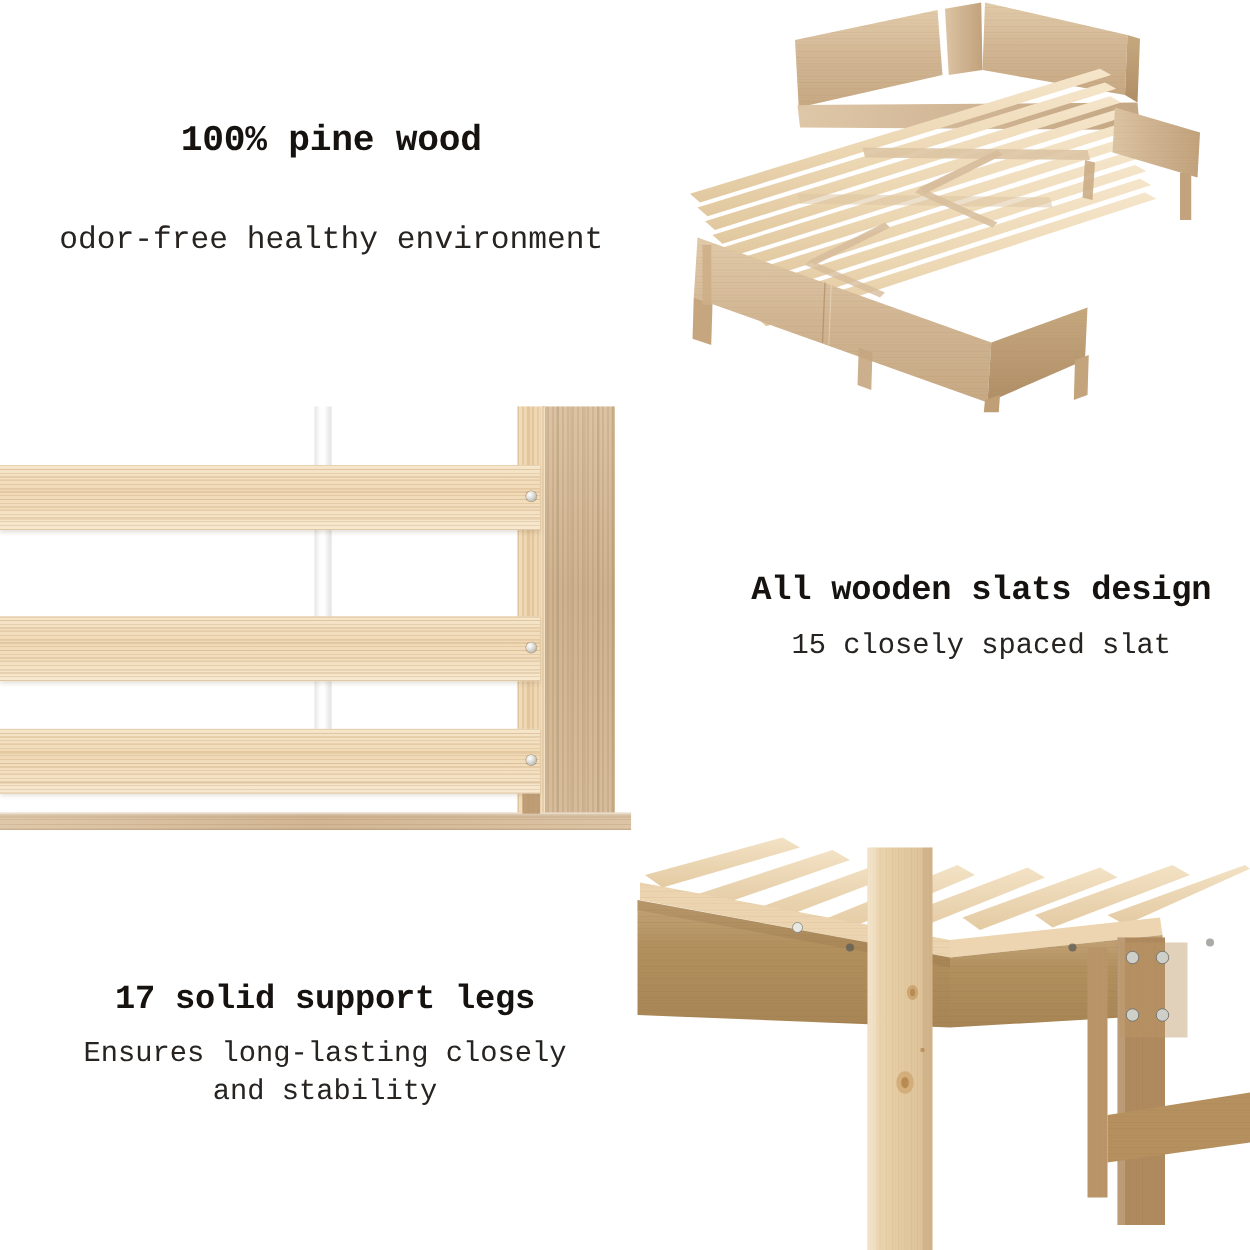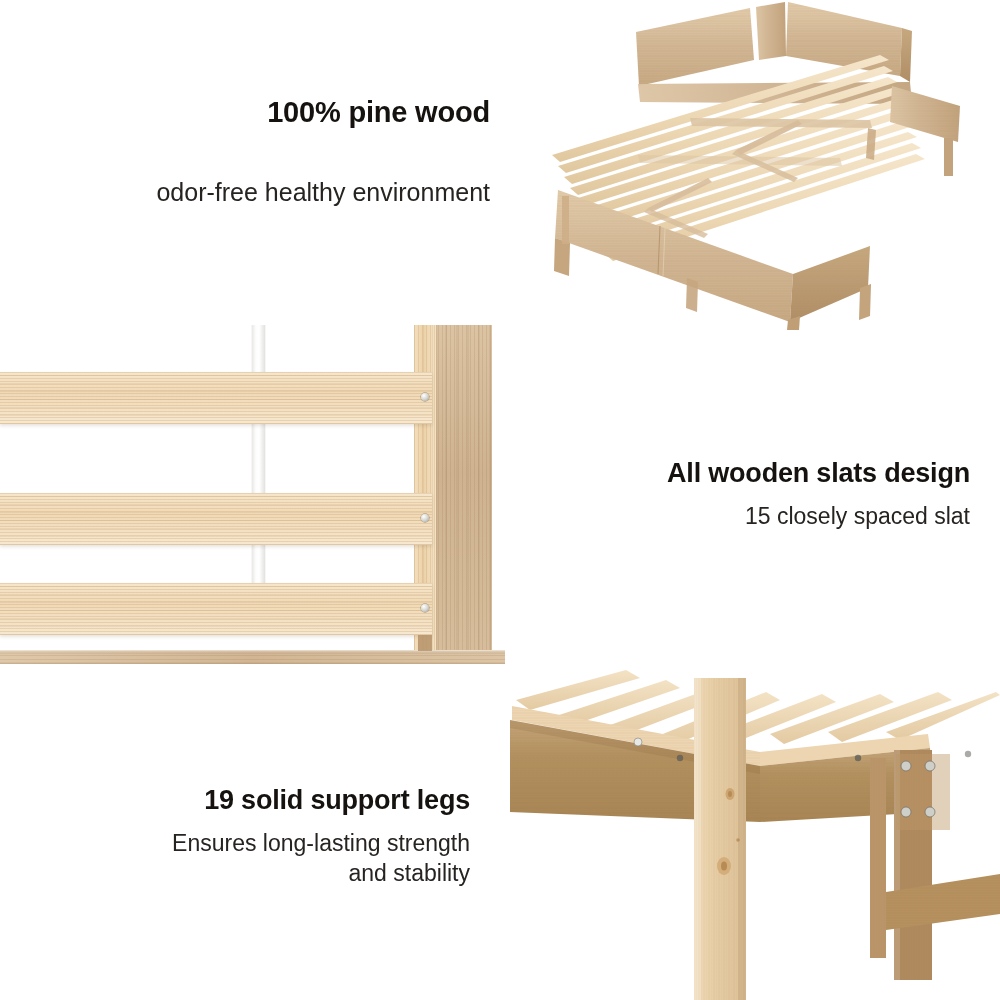--- a/index.html
+++ b/index.html
@@ -2,21 +2,21 @@
 <html><head>
 <meta charset="utf-8">
 <style>
   * { margin:0; padding:0; box-sizing:border-box; }
   html,body { width:1000px; height:1000px; background:#ffffff; overflow:hidden; }
   body { font-family:"Liberation Sans", sans-serif; color:#111111; position:relative; }
 
   .stage { position:absolute; inset:0; width:1000px; height:1000px; background:#fff; }
 
   
-  .txt { position:absolute; text-align:right; }
+  .txt { position:absolute; text-align:center;font-family:Liberation Mono, monospace; }
   .txt .hd {
     font-weight:700; color:#15120f; letter-spacing:-0.2px;
     line-height:1.15; white-space:nowrap;
   }
   .txt .sb {
     font-weight:400; color:#262321; line-height:1.30;
   }
 
   #block-pine   { left:40px;  top:96px;  width:450px; }
   #block-pine .hd { font-size:29px; }
@@ -107,23 +107,23 @@
   </div>
 
   <div class="txt" id="block-slats">
     <div class="hd">All wooden slats design</div>
     <div class="sb">
       <span>15 closely spaced slat</span>
     </div>
   </div>
 
   <div class="txt" id="block-legs">
-    <div class="hd">19 solid support legs</div>
+    <div class="hd">17 solid support legs</div>
     <div class="sb">
-      <span>Ensures long-lasting strength</span><br>
+      <span>Ensures long-lasting closely</span><br>
       <span>and stability</span>
     </div>
   </div>
 
   <div id="photo-bed">
     <svg width="460" height="330" viewBox="0 0 460 330">
       <defs>
         <linearGradient id="oakA" x1="0" y1="0" x2="0" y2="1">
           <stop offset="0%" stop-color="#e2cbaa"></stop>
           <stop offset="50%" stop-color="#d2b694"></stop>

